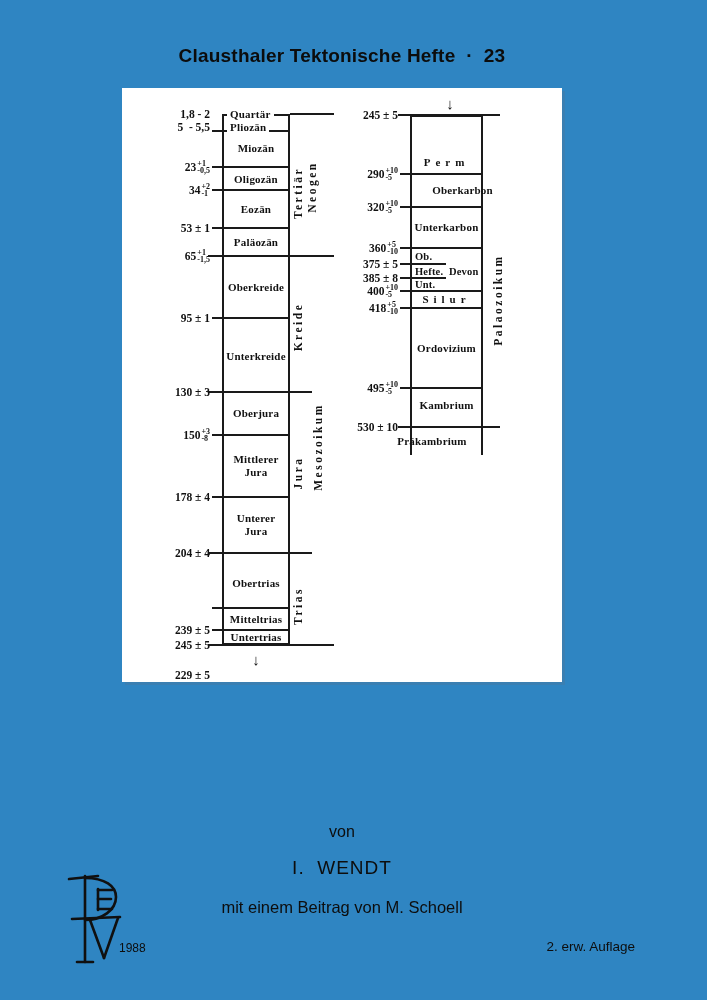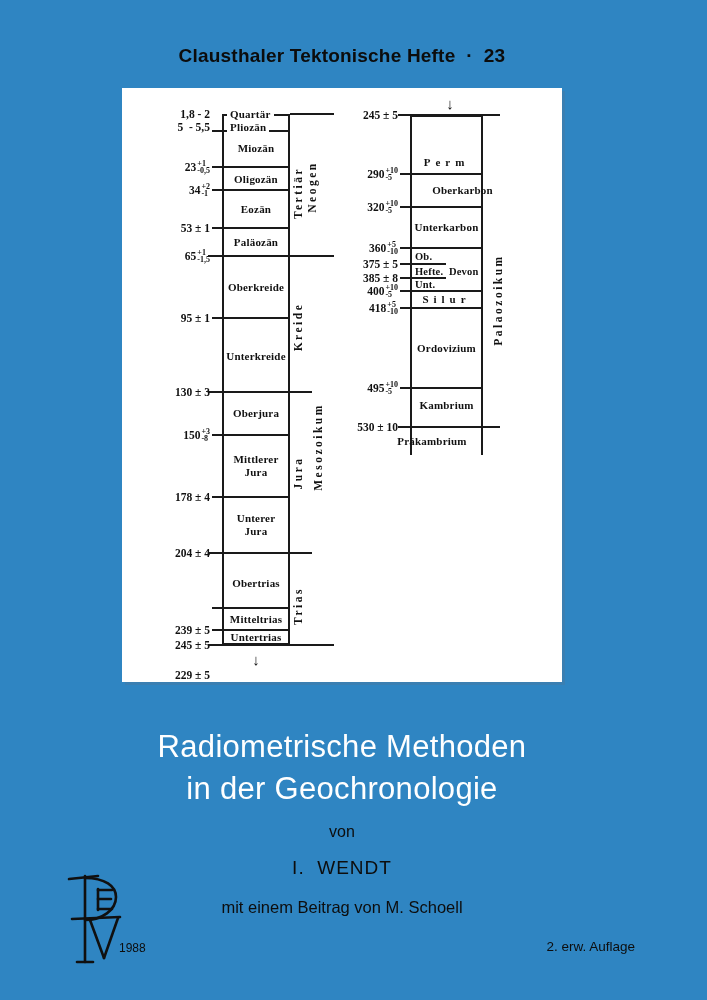--- a/index.html
+++ b/index.html
@@ -140,21 +140,21 @@
       <div class="stage la small" style="top: 196px; left: 293px;">Unt.</div>
       <div class="stage spaced" style="top: 211px; left: 324.5px;">Silur</div>
       <div class="stage" style="top: 260px; left: 324.5px;">Ordovizium</div>
       <div class="stage" style="top: 317px; left: 324.5px;">Kambrium</div>
       <div class="stage" style="top: 353px; left: 310px;">Präkambrium</div>
       <div class="vlabel" style="left: 376px; top: 212px;">Palaozoikum</div>
       <div class="arrow" style="left: 328px; top: 16px;">↓</div>
     </div>
 </div>
 
-<div class="centerband title"><span>Radiometrische Methoden</span><br><span>in der Geochronologie</span></div>
+<div class="centerband title"><br></div>
 
 <div class="centerband byline">von</div>
 <div class="centerband author">I.  WENDT</div>
 <div class="centerband contrib">mit einem Beitrag von M. Schoell</div>
 
 <svg class="logo" viewBox="0 0 70 95">
   <g stroke="#101010" stroke-width="2.6" fill="none" stroke-linecap="round">
     <path d="M25,6 L25,92"></path>
     <path d="M9,9 L38,6"></path>
     <path d="M25,8 C45,8 56,16 56,27 C56,40 42,50 25,50"></path>

